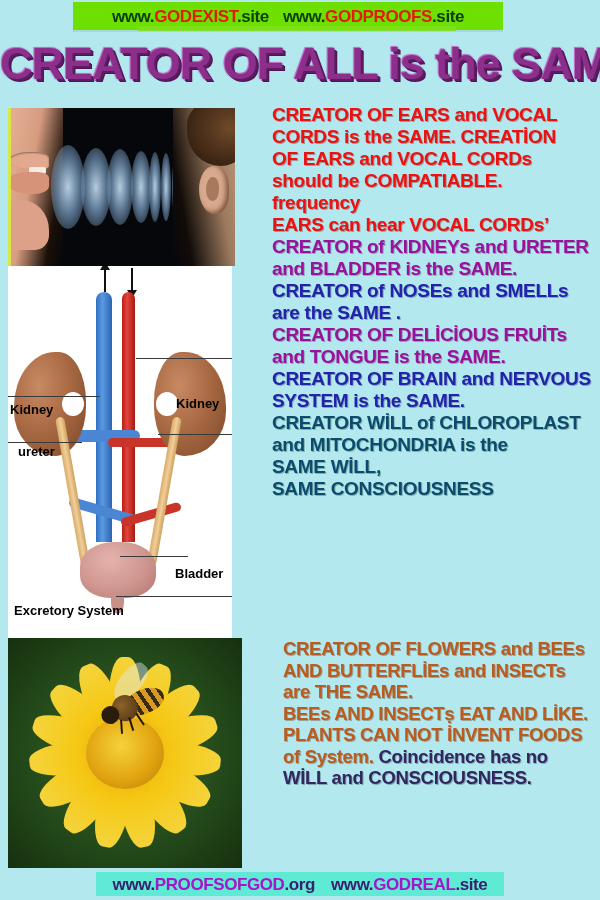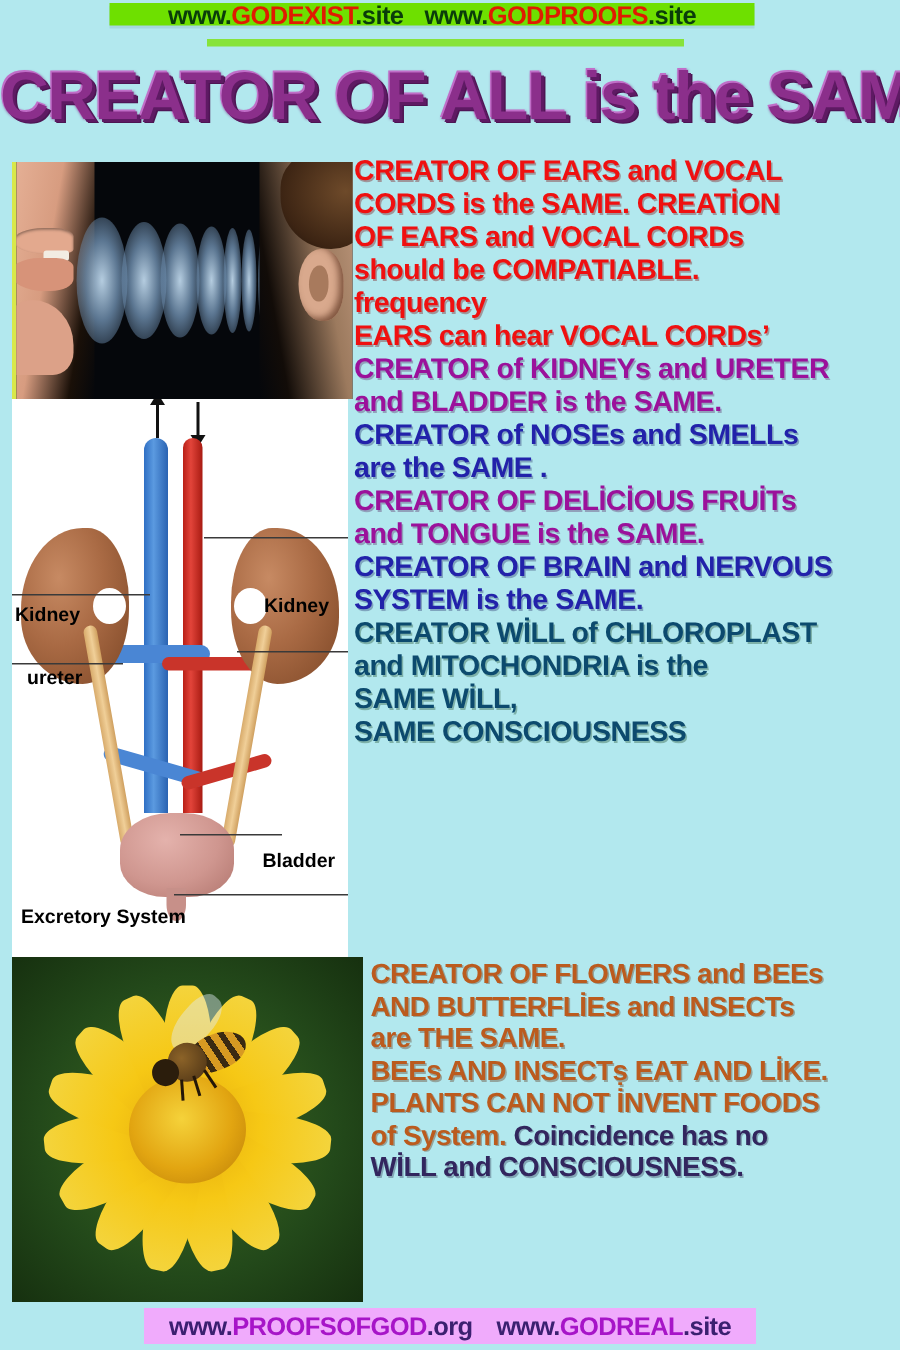--- a/index.html
+++ b/index.html
@@ -12,23 +12,23 @@
   }
   .poster{
     position:relative;
     width:600px;height:900px;
     background:#b2e8ee;
     overflow:hidden;
   }
 
   
   .top-banner{
-    position:absolute;left:73px;top:2px;width:430px;height:15px;
+    position:absolute;left:73px;top:2px;width:430px;height:28px;
     background:#6ee000;
-    display:flex;justify-content:center;
+    display:flex;align-items:center;justify-content:center;
     gap:14px;
     box-shadow:0 2px 0 rgba(0,0,0,0.07);
   }
   .top-banner .url{
     font-size:17px;font-weight:bold;letter-spacing:-0.4px;
     white-space:nowrap;line-height:1;
     font-family:"Liberation Sans", sans-serif;
   }
   .u-dark{color:#0a3d0a;}
   .u-red{color:#e01b00;}
@@ -223,34 +223,35 @@
   
   .textcol{
     position:absolute;left:236px;top:104px;width:362px;
   }
   .tblock{
     font-weight:bold;
     font-family:"Liberation Sans", sans-serif;
     font-size:19px;
     line-height:22px;
     letter-spacing:-0.3px;
+    padding-left:36px;
   }
   .c-red{color:#ef1010;text-shadow:1px 1px 0 rgba(120,0,0,.35);}
   .c-purple{color:#9b119b;text-shadow:1px 1px 0 rgba(70,0,70,.3);}
   .c-blue{color:#2222aa;text-shadow:1px 1px 0 rgba(10,10,80,.3);}
   .c-green{color:#0c4a6e;text-shadow:1px 1px 0 rgba(5,50,10,.3);}
   .c-brown{color:#bb5b1e;text-shadow:1px 1px 0 rgba(90,40,10,.35);}
   .c-navy{color:#32265e;text-shadow:1px 1px 0 rgba(20,15,50,.3);}
   .blk-flowers{position:absolute;left:247px;top:638px;width:350px;}
   .blk-flowers .tblock{font-size:18.5px;line-height:21.5px;}
 
   
   .bottom-banner{
     position:absolute;left:96px;top:872px;width:408px;height:24px;
-    background:#f0abfc;
+    background:#5eead4;
     display:flex;align-items:center;justify-content:center;gap:16px;
   }
   .bottom-banner .url{
     font-size:17px;font-weight:bold;letter-spacing:-0.4px;white-space:nowrap;line-height:1;
   }
   .u-purpledark{color:#3b2070;}
   .u-magenta{color:#a715c8;}
 </style>
 </head>
 <body>

